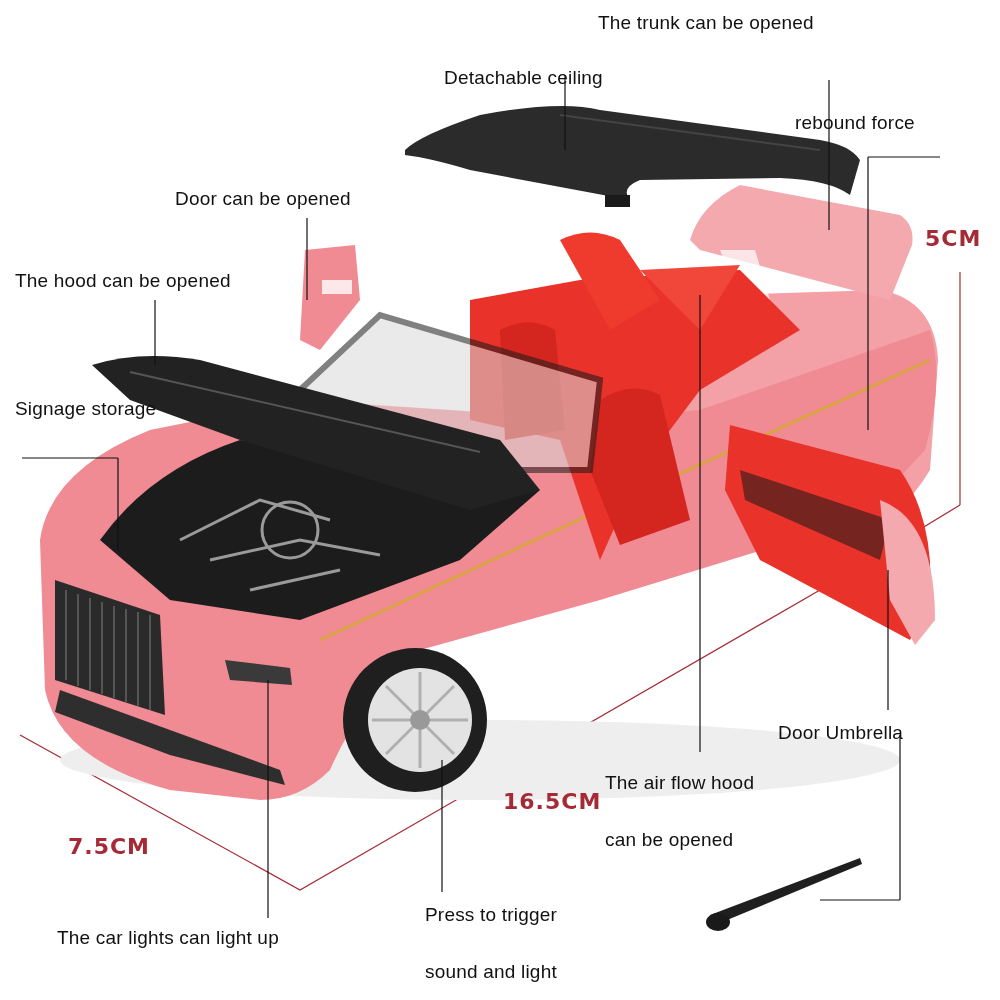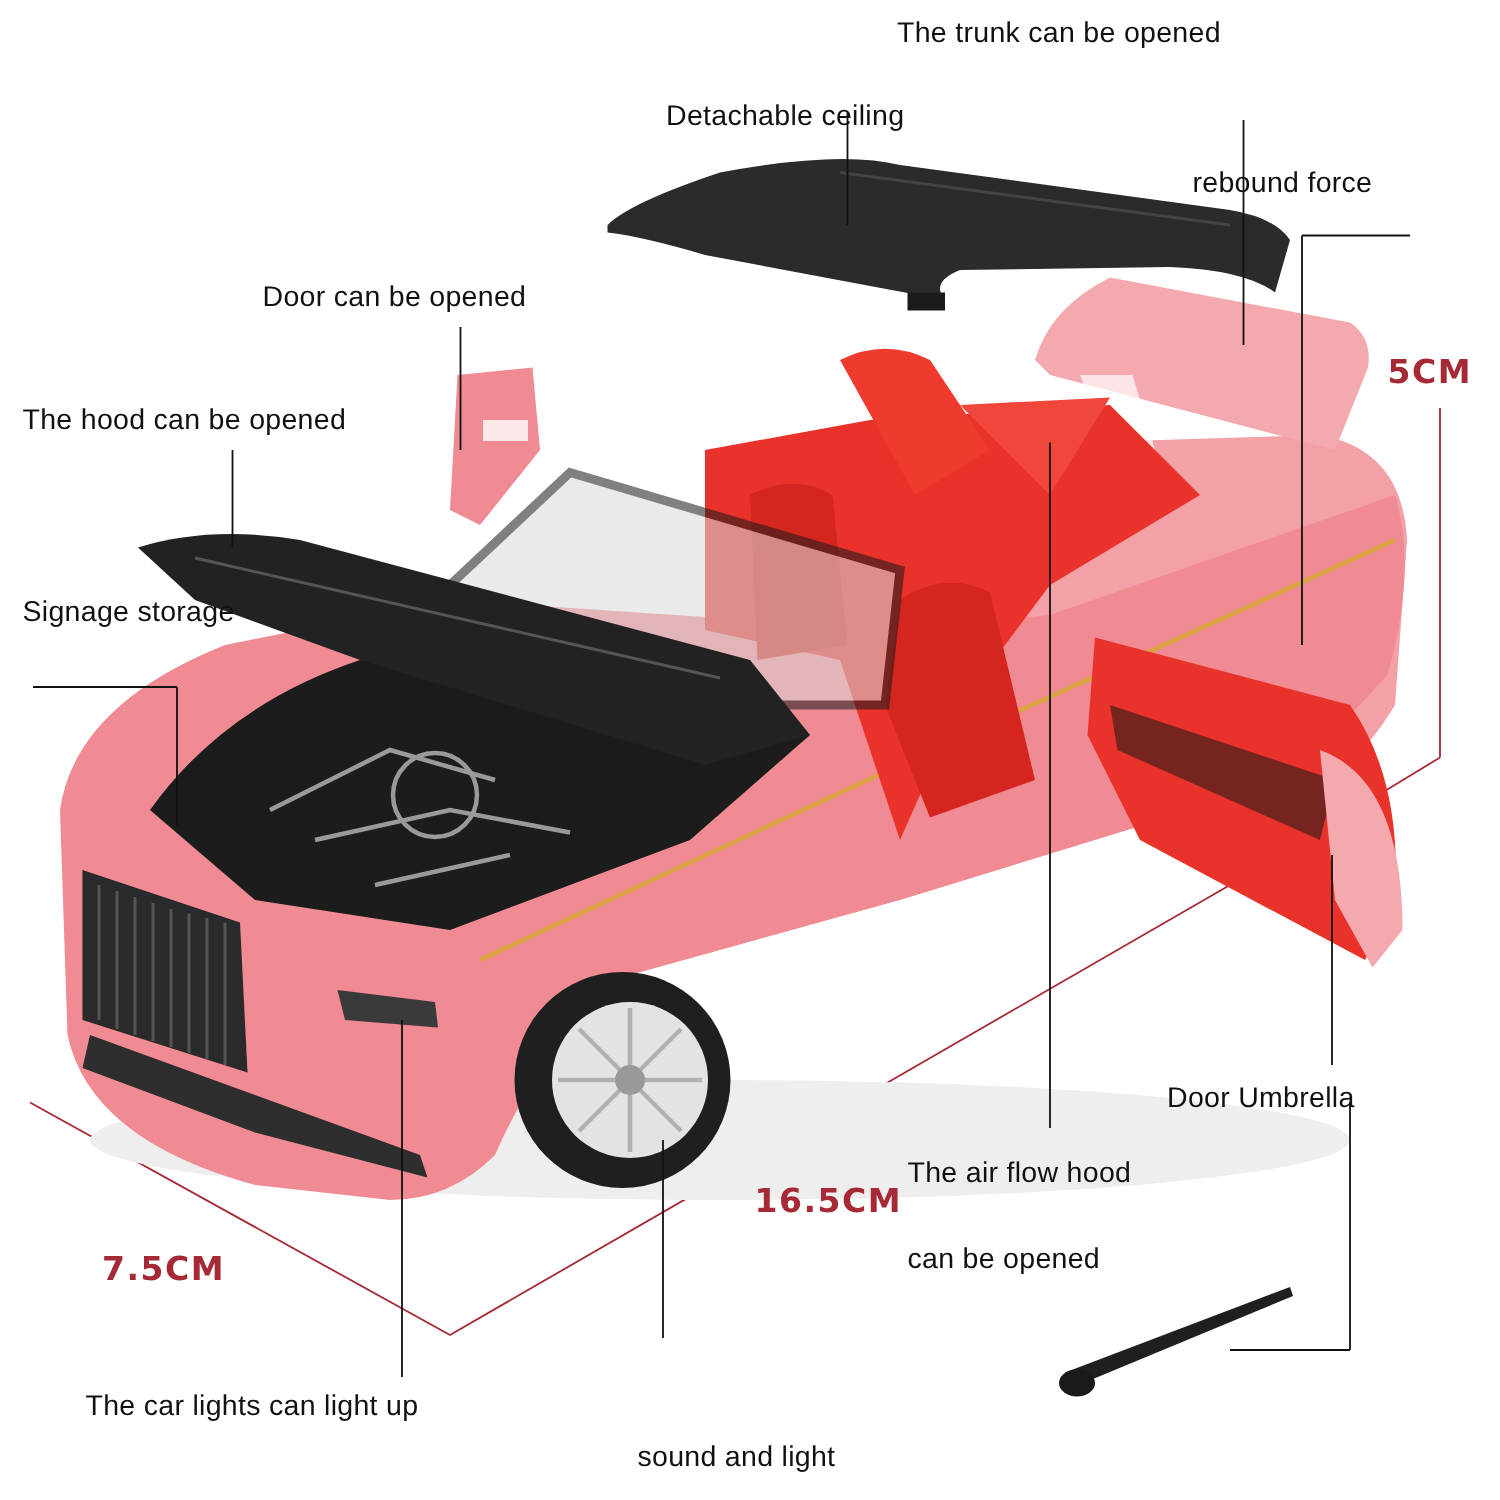--- a/index.html
+++ b/index.html
@@ -118,18 +118,19 @@
   <div class="label" style="left:598px;top:13px;">The trunk can be opened</div>
   <div class="label" style="left:444px;top:43px;margin-top:25px;">Detachable ceiling</div>
   <div class="label" style="left:795px;top:113px;">rebound force</div>
   <div class="label" style="left:15px;top:271px;">The hood can be opened</div>
   <div class="label" style="left:175px;top:189px;">Door can be opened</div>
   <div class="label" style="left:15px;top:399px;">Signage storage</div>
   <div class="label" style="left:778px;top:723px;">Door Umbrella</div>
   <div class="label" style="left:605px;top:773px;">The air flow hood</div>
   <div class="label" style="left:605px;top:830px;">can be opened</div>
   <div class="label" style="left:57px;top:928px;">The car lights can light up</div>
+  <div class="label" style="left:425px;top:905px;">Press to trigger</div>
   <div class="label" style="left:425px;top:962px;">sound and light</div>
 
-  <div class="dim" style="left:925px;top:236px;">5CM</div>
+  <div class="dim" style="left:925px;top:226px;">5CM</div>
   <div class="dim" style="left:487px;top:789px;margin-left:16px;">16.5CM</div>
   <div class="dim" style="left:68px;top:834px;">7.5CM</div>
 </div>
 
 </body></html>

